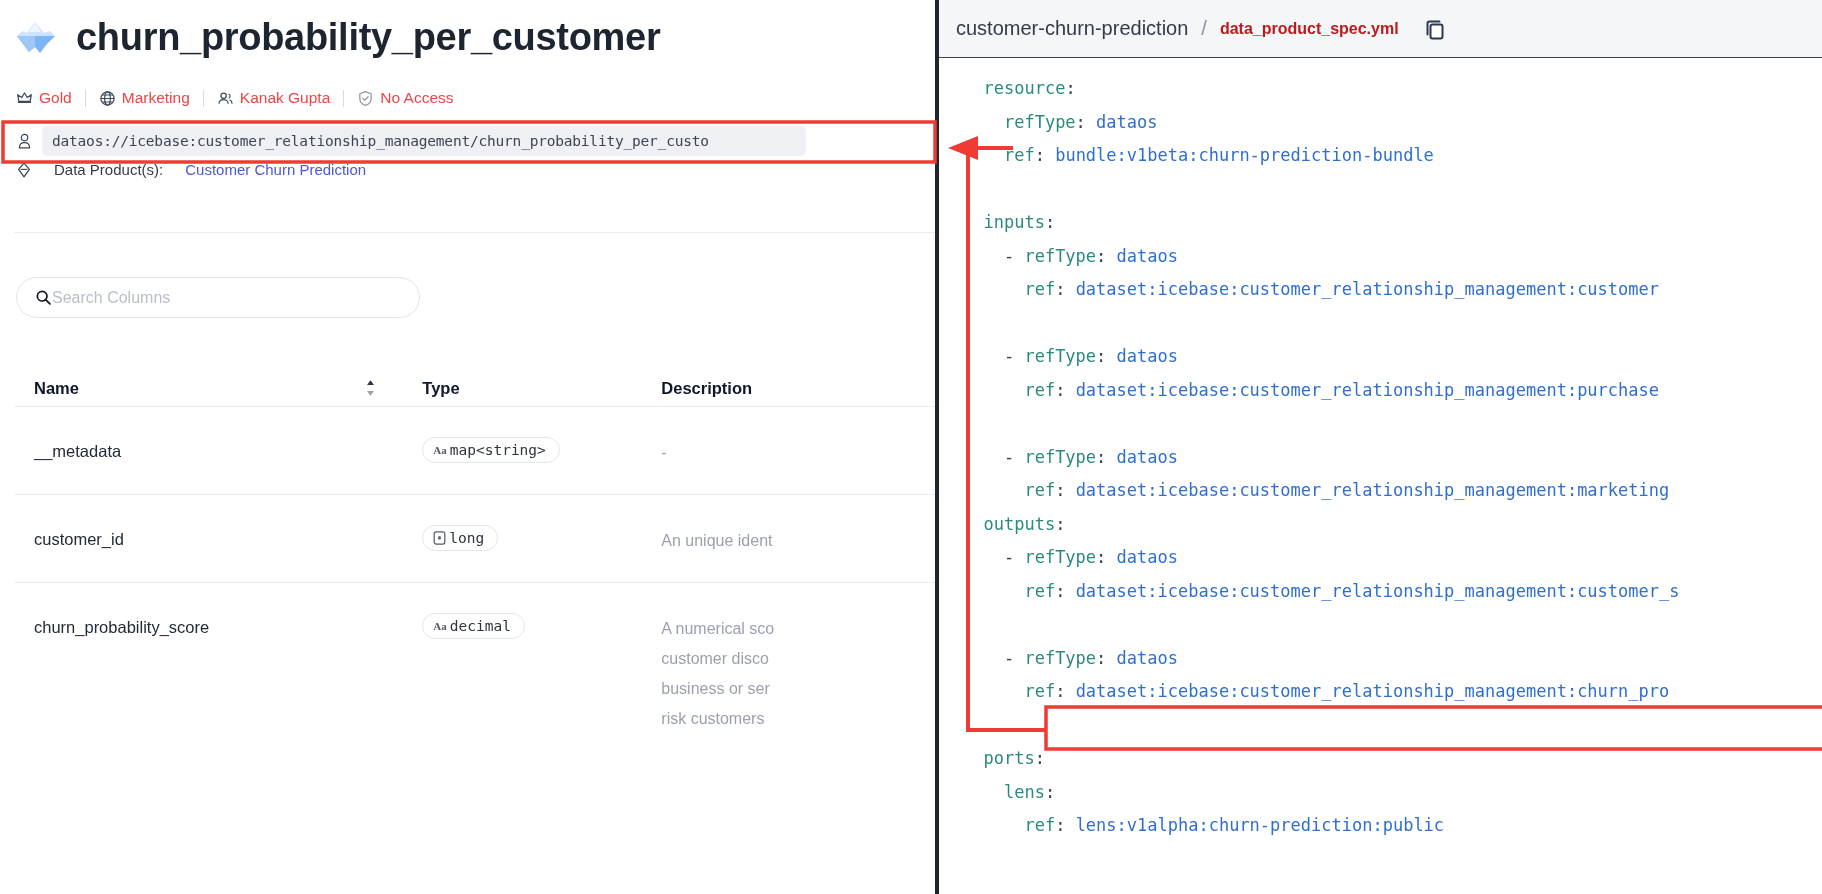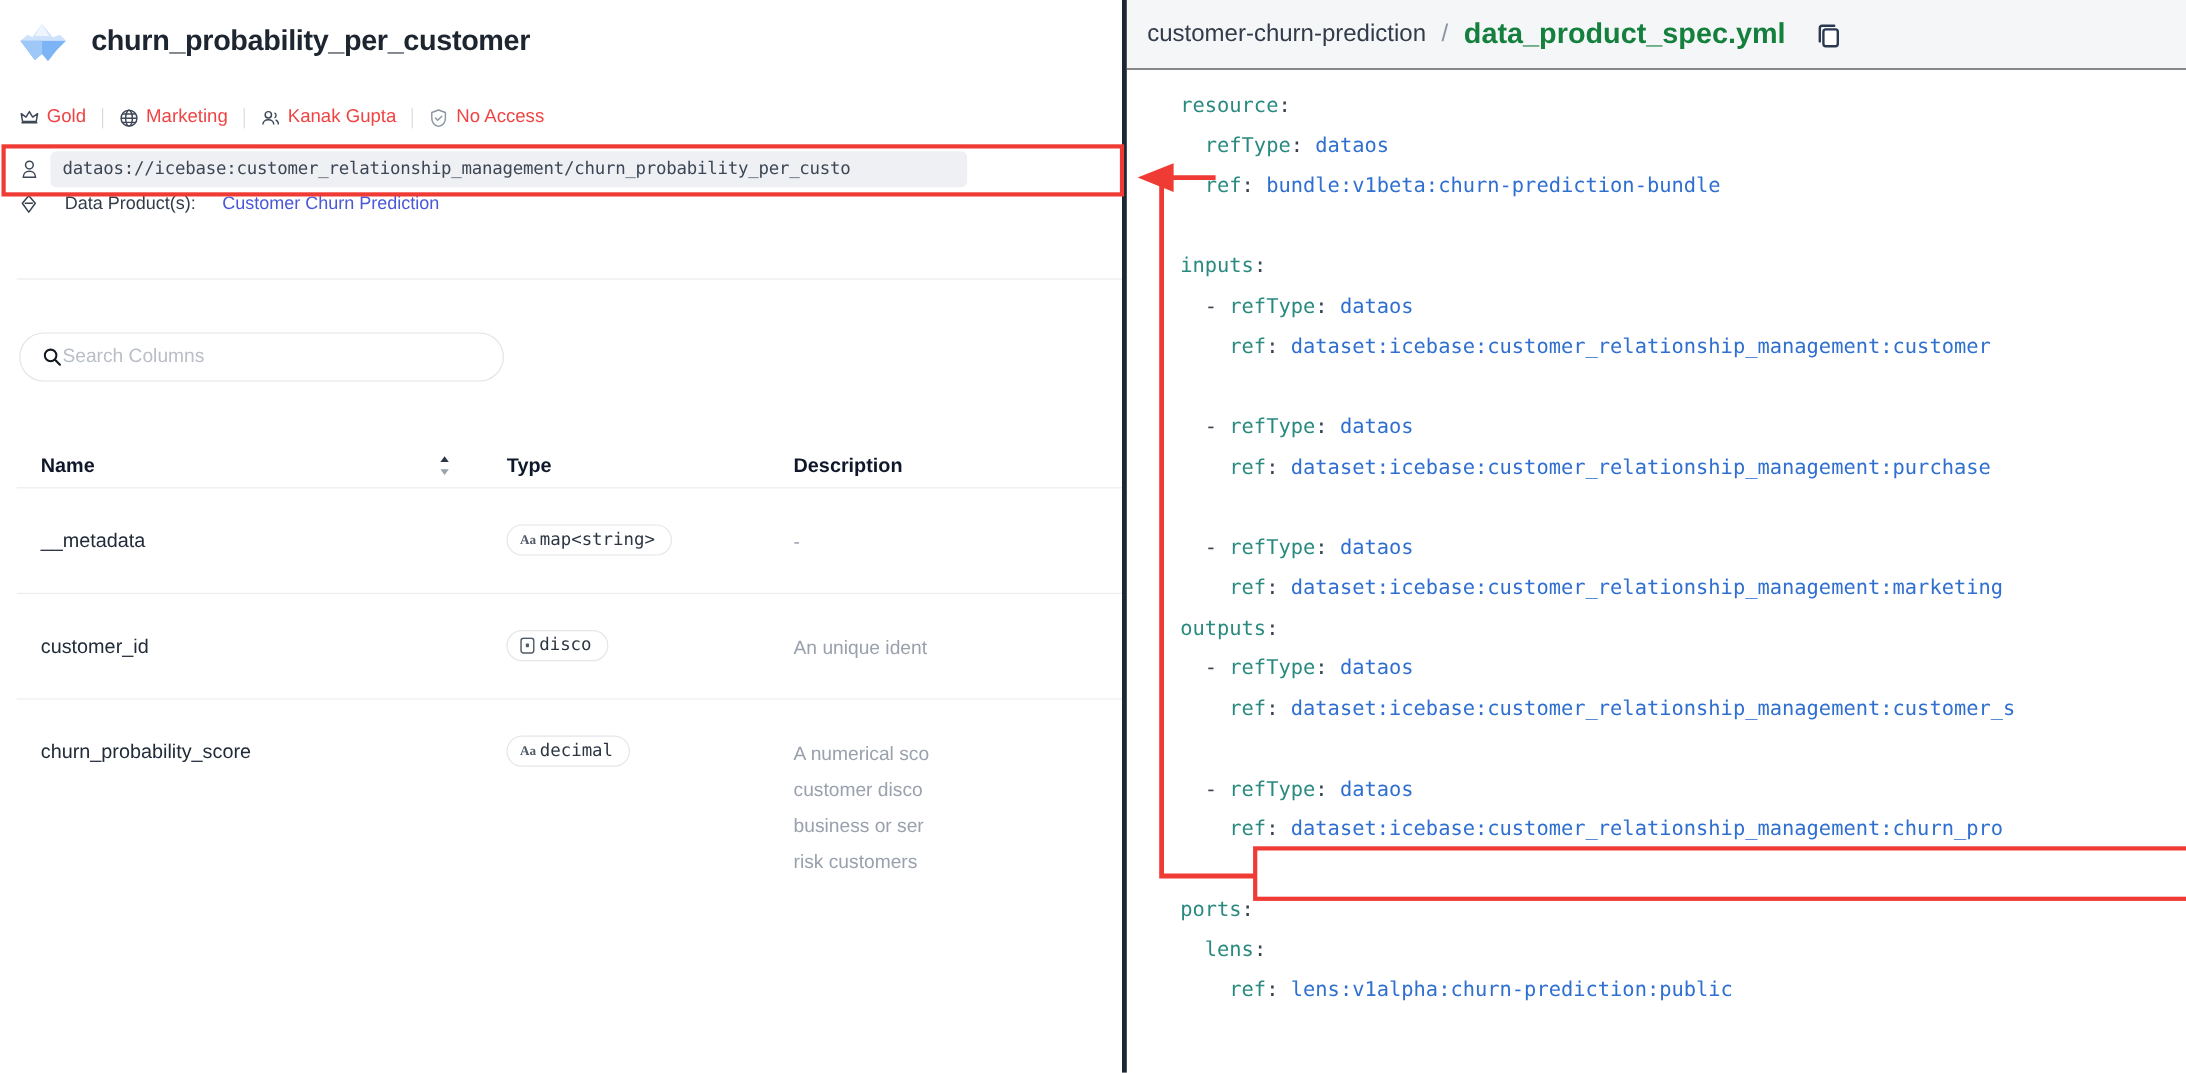--- a/index.html
+++ b/index.html
@@ -11,21 +11,21 @@
     overflow: hidden;
   }
   #root { position: relative; width: 1822px; height: 894px; background:#fff; }
 
   
   .base-page { position:absolute; left:0; top:0; width:960px; height:894px; background:#fff; }
 
   .title-row { position:absolute; left:14px; top:18px; display:flex; align-items:center; gap:20px; }
   .iceberg-icon { width:42px; height:34px; display:block; }
   .page-title {
-    font-size:24px; font-weight:bold; color:#1c2530;
+    font-size:38px; font-weight:bold; color:#1c2530;
     letter-spacing:-0.3px; line-height:1; white-space:nowrap;
   }
 
   .meta-row {
     position:absolute; left:16px; top:89px;
     display:flex; align-items:center; font-size:15.5px; color:#3d4756;
   }
   .meta-item { display:flex; align-items:center; gap:6px; white-space:nowrap; }
   .meta-item .mi-label { color:#ef4444;text-align:center; }
   .meta-sep { width:1px; height:17px; background:#d7dbe1; margin:0 13px; }
@@ -85,21 +85,21 @@
   .yml-panel {
     position:absolute; left:935px; top:0; width:887px; height:894px;
     background:#ffffff; border-left:4px solid #1d2733; overflow:hidden;
   }
   .yml-header {
     height:58px; background:#f5f6f8; border-bottom:1px solid #404040;
     display:flex; align-items:center; padding:0 0 0 17px; gap:10px;
   }
   .bc-repo { font-size:20px; color:#323b4a; }
   .bc-slash { font-size:20px; color:#8b93a1; margin:0 3px; }
-  .bc-file { font-size:24px; font-weight:bold; color:#15803d; }
+  .bc-file { font-size:16px; font-weight:bold; color:#b91c1c; }
   .copy-icon { width:24px; height:24px; margin-left:14px; display:block; }
 
   .yml-body {
     padding:14px 0 0 0; font-family:"DejaVu Sans Mono", monospace;
     font-size:17px; line-height:33.5px; white-space:pre;
   }
   .yml-line { height:33.5px; padding-left:24px; }
   .k { color:#2a8a80; }
   .v { color:#2f6fd0; }
   .p { color:#39424f; }
@@ -213,21 +213,21 @@
       </div>
 
       <div class="tbl-row">
         <div class="td-name">customer_id</div>
         <div class="td-type">
           <span class="type-chip">
             <svg class="chip-box" viewBox="0 0 13 14">
               <rect x="1.2" y="0.9" width="10.6" height="12.2" rx="2" fill="none" stroke="#515a67" stroke-width="1.2"></rect>
               <rect x="5.2" y="5.2" width="2.6" height="3.2" rx="0.6" fill="#515a67"></rect>
             </svg>
-            <span class="chip-text">disco</span>
+            <span class="chip-text">long</span>
           </span>
         </div>
         <div class="td-desc">An unique ident</div>
       </div>
 
       <div class="tbl-row">
         <div class="td-name">churn_probability_score</div>
         <div class="td-type">
           <span class="type-chip">
             <span class="chip-glyph">Aa</span>

